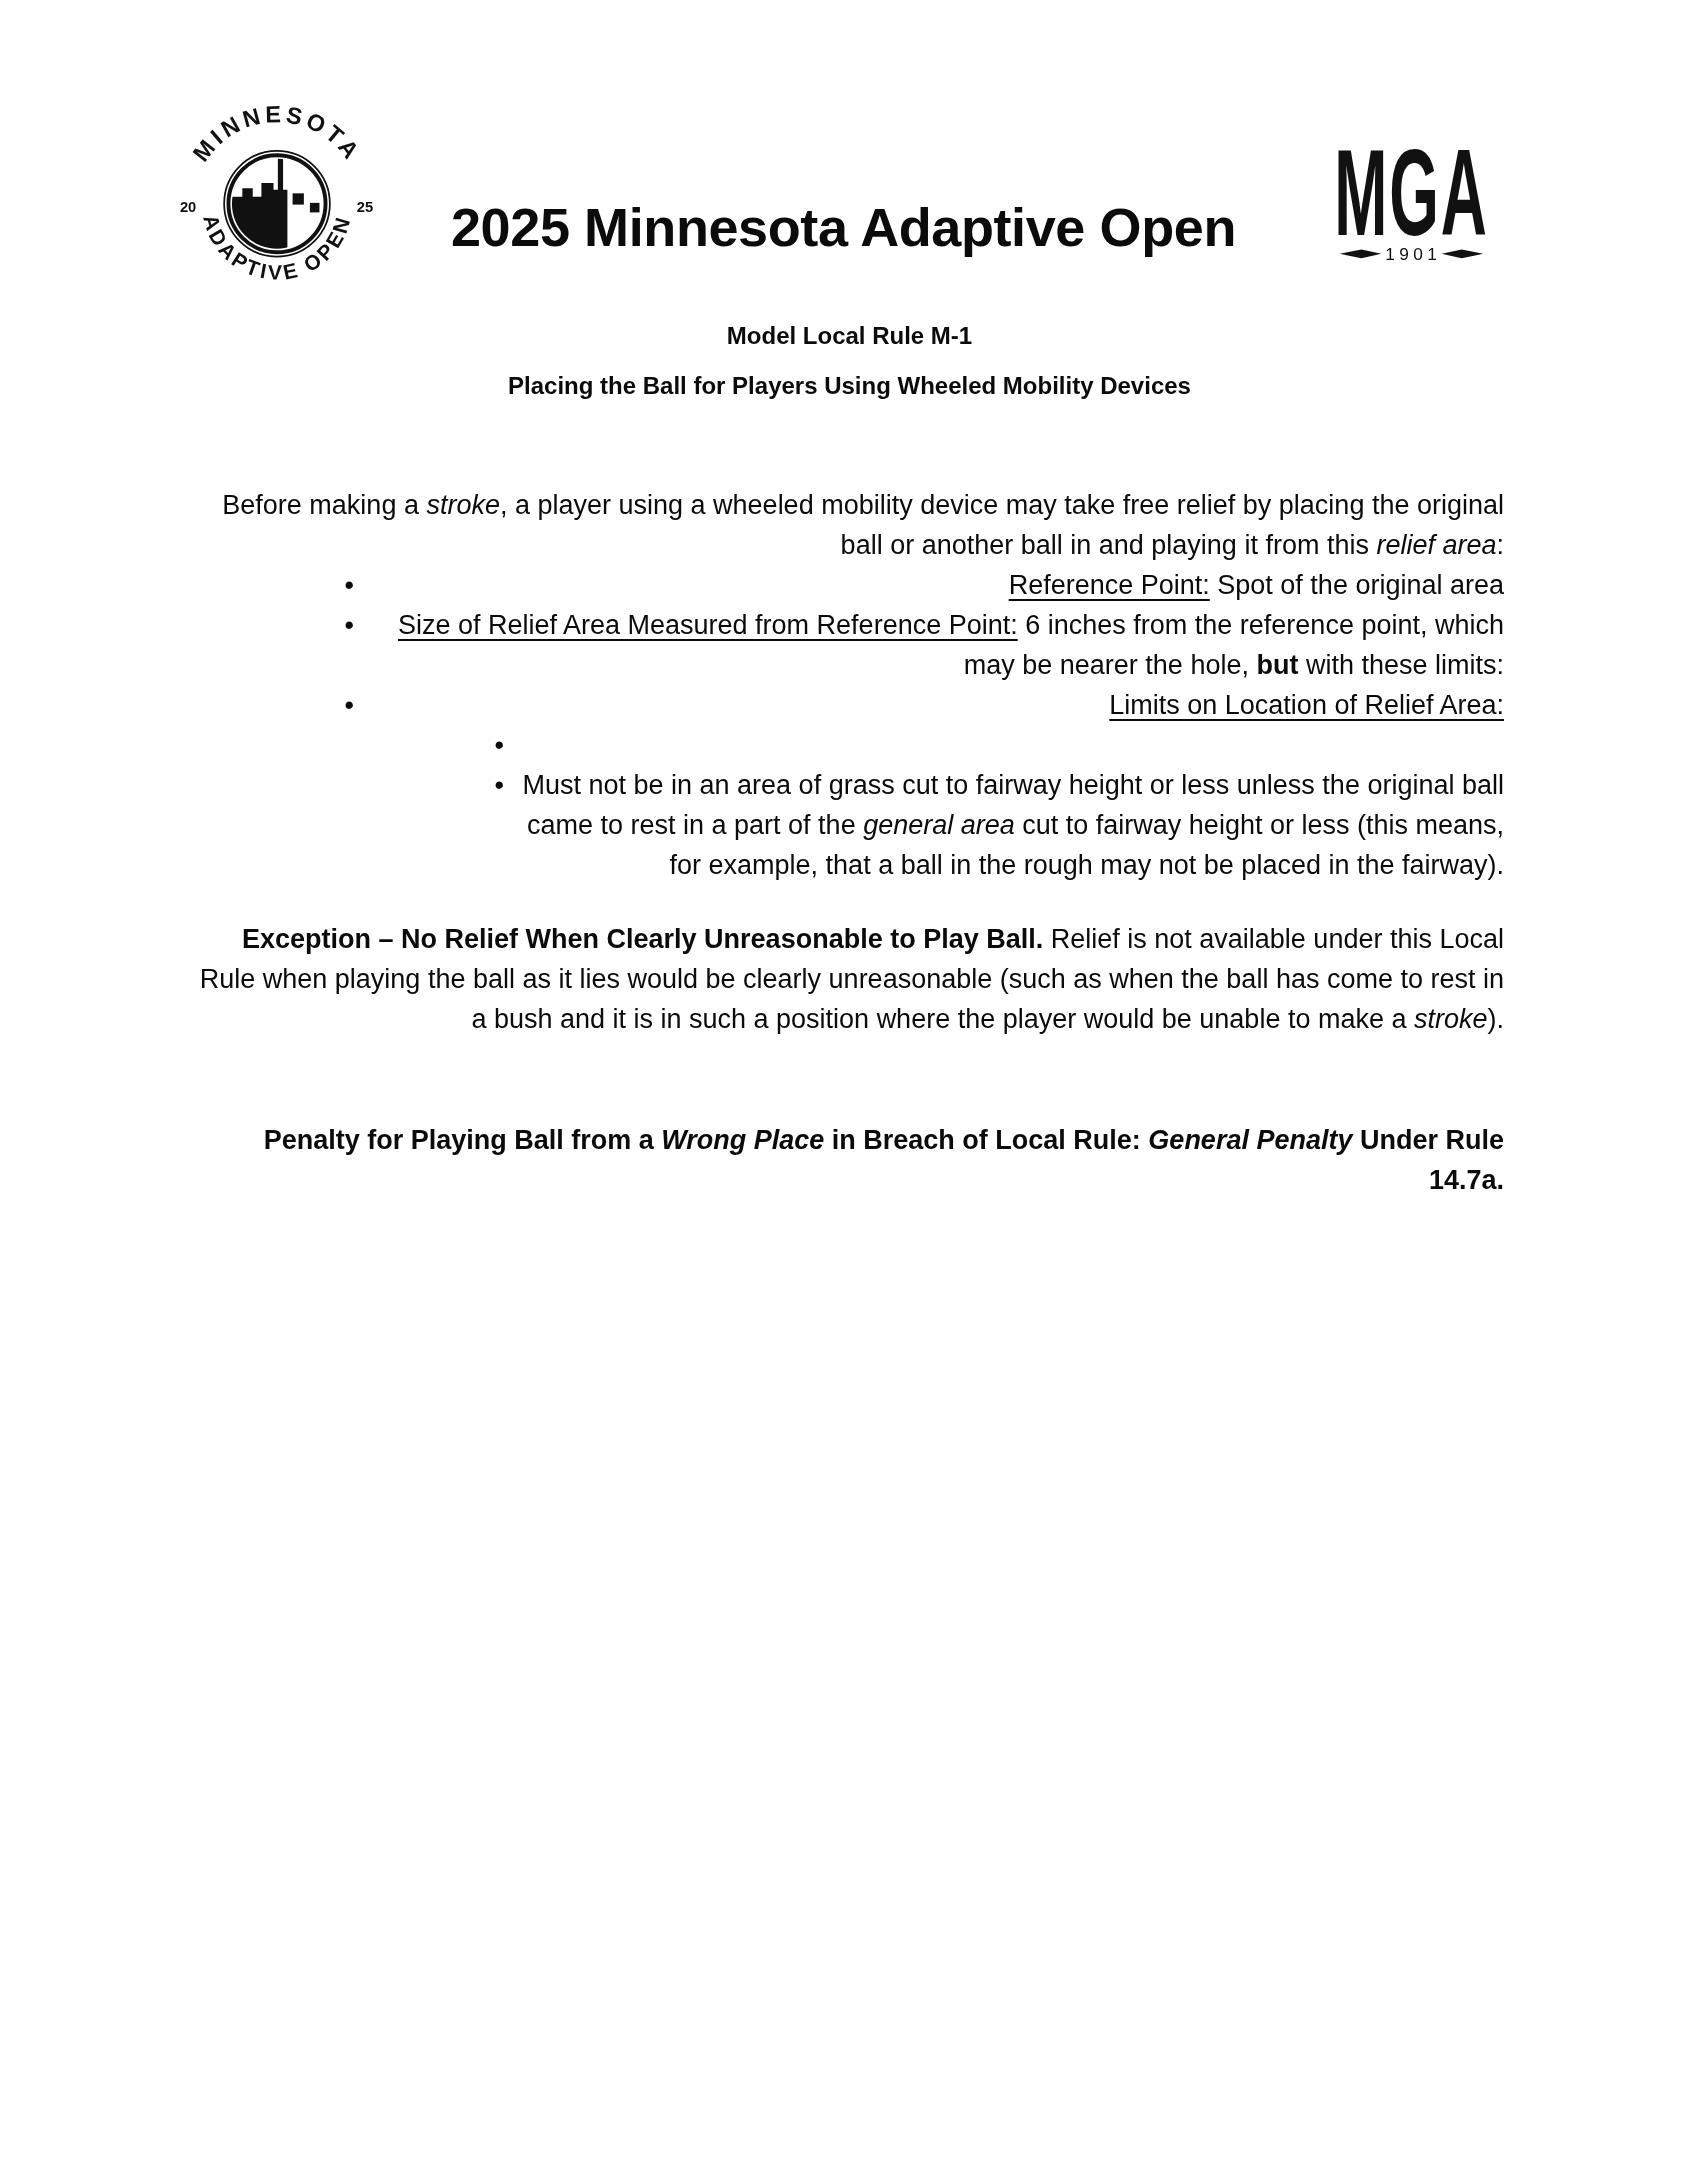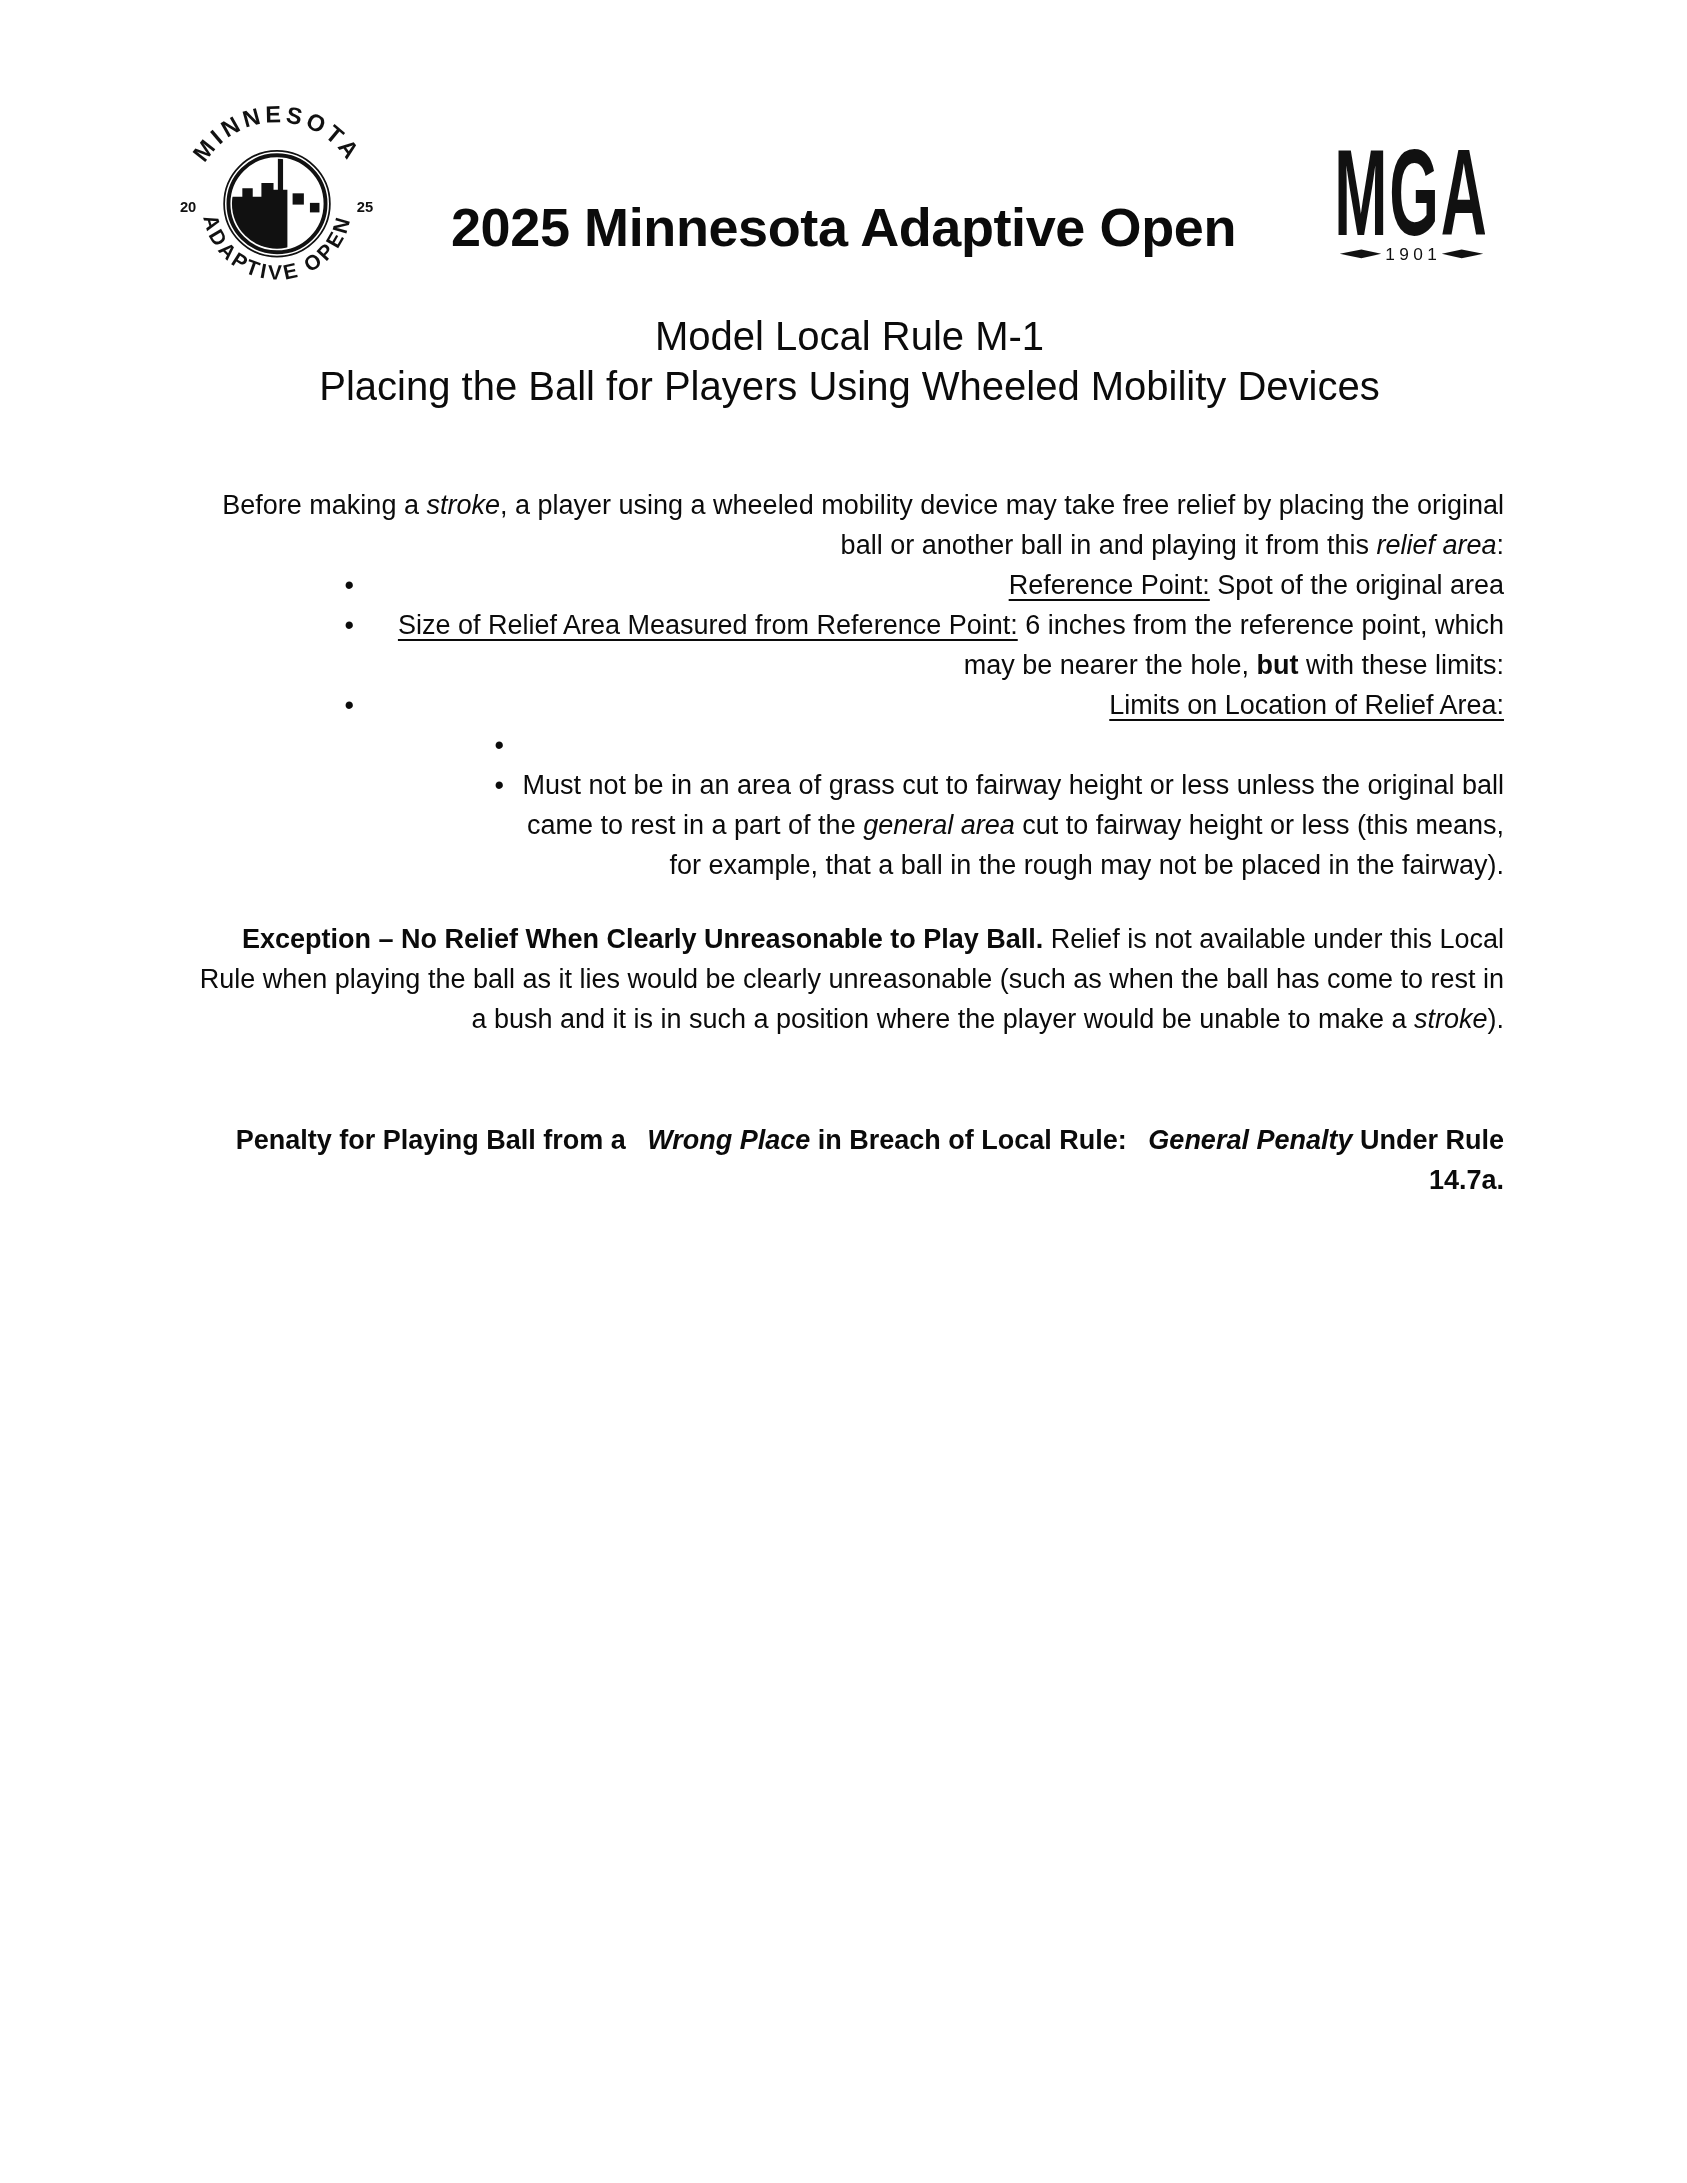--- a/index.html
+++ b/index.html
@@ -16,36 +16,36 @@
   .mga-logo{position:absolute;left:1338px;top:143px;width:147px;height:130px;}
   .page-title{
     position:absolute;top:201px;left:0;right:0;
     text-align:center;
     font-size:54px;font-weight:700;line-height:52px;
     letter-spacing:-0.4px;
   }
   .subtitle{
     position:absolute;top:311px;left:0;right:0;
     text-align:center;
-    font-size:40px;font-weight:400;line-height:50px;padding-left:12px;
+    font-size:24px;font-weight:700;line-height:50px;padding-left:12px;
   }
   
   .content{
     position:absolute;left:188px;top:485px;width:1316px;
     font-size:27px;line-height:40px;text-align:right;
   }
   .content p{margin:0;padding:0;}
   .li1,.li2{display:flex;align-items:flex-start;}
   .li1 .dot{flex:none;margin-left:118px;width:48px;}
   .li2 .dot{flex:none;margin-left:272px;width:44px;}
   .li1 .text,.li2 .text{flex:1;min-width:0;}
   .ul{text-decoration:underline;text-decoration-thickness:1.7px;text-underline-offset:5px;}
   .b{font-weight:700;}
   .i{font-style:italic;}
-  .bi{font-weight:700;font-style:italic;margin-left:14px;}
+  .bi{font-weight:700;font-style:italic;}
   .p2{margin-top:35px !important;}
   .p3{margin-top:34px !important;}
   .p4{margin-top:81px !important;font-weight:700;}
   
   .svgtxt{font-family:"Liberation Sans",sans-serif;fill:#111;}
 </style>
 </head>
 <body>
 
 <div class="page">

